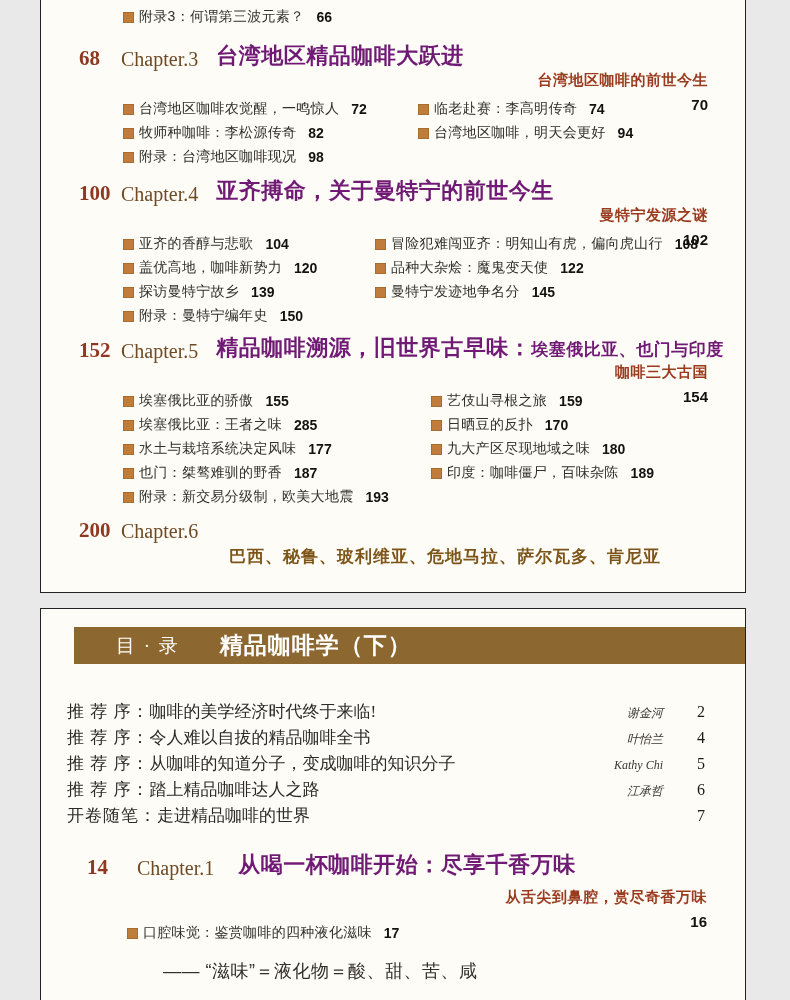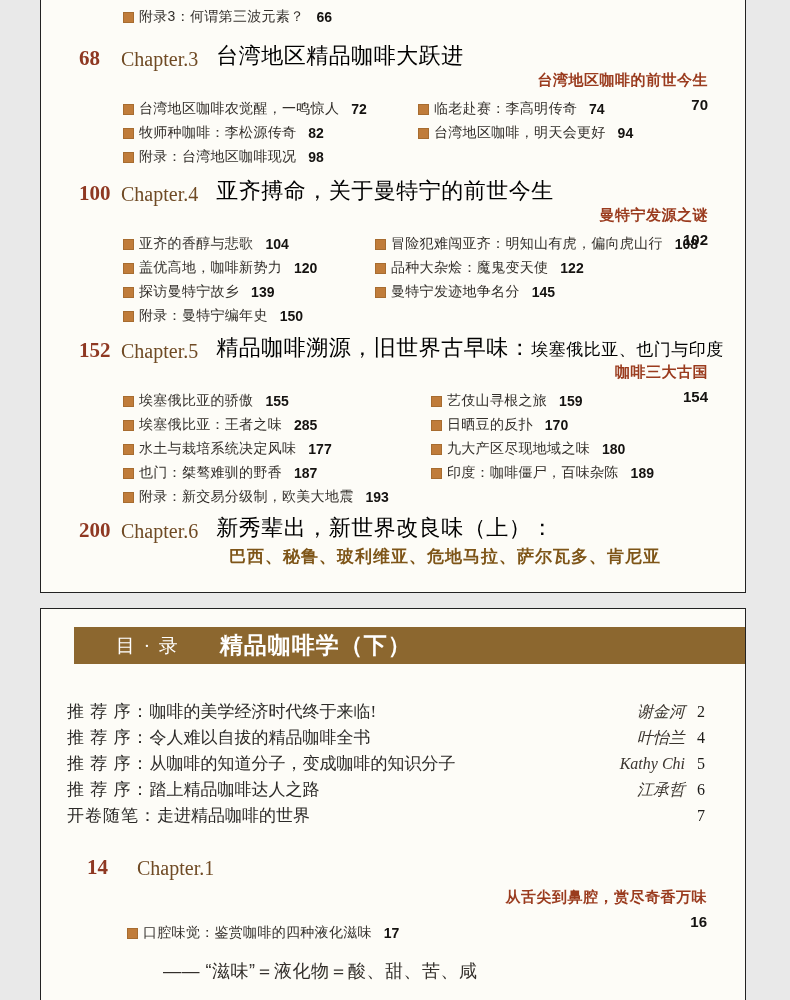--- a/index.html
+++ b/index.html
@@ -20,21 +20,21 @@
   
   .intro-row{padding-top:15px;margin-left:82px;height:22px;display:flex;align-items:center;}
   .item{display:flex;align-items:center;font-size:14px;color:#332f2b;white-space:nowrap;}
   .bullet{display:inline-block;width:11px;height:11px;background:#c07c3a;border:1px solid #a76c30;box-sizing:border-box;margin-right:5px;flex:none;}
   .itx{letter-spacing:.3px;}
   .ipg{font-weight:bold;color:#141210;margin-left:12px;font-size:14px;}
 
   .chap-head{display:flex;align-items:flex-end;height:30px;padding-left:38px;}
   .chap-num{width:42px;flex:none;font-family:"Liberation Serif",serif;font-weight:bold;font-size:21px;color:#8f3822;}
   .chap-word{font-family:"Liberation Serif",serif;font-size:20px;color:#6f4a24;margin-right:18px;}
-  .chap-title{font-size:22px;font-weight:normal;color:#000000;letter-spacing:.5px;white-space:nowrap;}
+  .chap-title{font-size:22px;font-weight:bold;color:#701a75;letter-spacing:.5px;white-space:nowrap;}
   .chap-title .small{font-size:17px;}
 
   .subhead{display:flex;align-items:flex-end;height:24px;margin-left:72px;margin-right:37px;flex-direction:column;}
   .sub-label{font-size:15px;font-weight:bold;color:#9a3b1e;letter-spacing:.5px;white-space:nowrap;}
   .sub-dots{flex:1;border-bottom:2px dotted #c49058;margin:0 6px 4px 6px;height:0;}
   .sub-page{font-size:15px;font-weight:bold;color:#141210;}
 
   .items{margin-left:82px;margin-right:38px;margin-top:2px;display:grid;row-gap:0;}
   .items .row{display:grid;height:24px;align-items:center;}
   .cols-ch3 .row{grid-template-columns:295px 1fr;}
@@ -49,21 +49,21 @@
     display:flex;align-items:center;padding-left:42px;box-sizing:border-box;
   }
   .banner-label{font-family:"Liberation Serif",serif;font-size:19px;color:#fff;letter-spacing:2px;white-space:nowrap;}
   .banner-title{font-size:23px;font-weight:bold;color:#fff;margin-left:40px;letter-spacing:1px;white-space:nowrap;}
 
   .prefaces{margin-top:36px;margin-left:26px;margin-right:40px;}
   .pref-row{display:flex;align-items:baseline;height:26px;font-family:"Liberation Serif",serif;font-size:17px;color:#2c2a28;}
   .pref-label{white-space:nowrap;letter-spacing:1px;}
   .pref-text{white-space:nowrap;}
   .pref-fill{flex:1;}
-  .pref-author{font-style:italic;font-size:16px;color:#3a342e;white-space:nowrap;}
+  .pref-author{font-style:italic;font-size:12px;color:#3a342e;margin-right:22px;white-space:nowrap;}
   .pref-page{width:20px;text-align:right;font-size:16px;color:#1c1a18;}
 
   #bottom-panel .chap-head{margin-top:20px;padding-left:46px;gap:6px;}
   #bottom-panel .chap-num{width:44px;}
   #bottom-panel .subhead{margin-top:8px;margin-left:104px;margin-right:38px;align-items:flex-end;}
   .b-items{margin-left:86px;margin-right:38px;}
   .b-item{margin-top:10px;height:22px;}
   .b-note{margin-top:16px;margin-left:36px;font-size:18px;color:#332f2b;height:22px;display:flex;align-items:center;letter-spacing:.5px;}
   .b-item2{margin-top:16px;height:22px;}
 
@@ -247,21 +247,20 @@
         <span class="itx">附录：新交易分级制，欧美大地震</span>
         <span class="ipg">193</span>
       </div>
       <div></div>
     </div>
   </div>
 
   <div class="chap-head mt4">
     <span class="chap-num">200</span>
     <span class="chap-word">Chapter.6</span>
-    <span class="chap-title">新秀辈出，新世界改良味（上）：</span>
   </div>
   <div class="title-line2">巴西、秘鲁、玻利维亚、危地马拉、萨尔瓦多、肯尼亚</div>
 </div>
 
 <div class="panel" id="bottom-panel">
 
   <div class="banner">
     <span class="banner-label">目 · 录</span>
     <span class="banner-title">精品咖啡学（下）</span>
   </div>
@@ -300,20 +299,21 @@
       <span class="pref-text">走进精品咖啡的世界</span>
       <span class="pref-fill"></span>
       <span class="pref-author"></span>
       <span class="pref-page">7</span>
     </div>
   </div>
 
   <div class="chap-head">
     <span class="chap-num">14</span>
     <span class="chap-word">Chapter.1</span>
+    <span class="chap-title">从喝一杯咖啡开始：尽享千香万味</span>
   </div>
   <div class="subhead">
     <span class="sub-label">从舌尖到鼻腔，赏尽奇香万味</span>
     <span class="sub-dots"></span>
     <span class="sub-page">16</span>
   </div>
 
   <div class="b-items">
     <div class="item b-item">
       <span class="bullet"></span>

